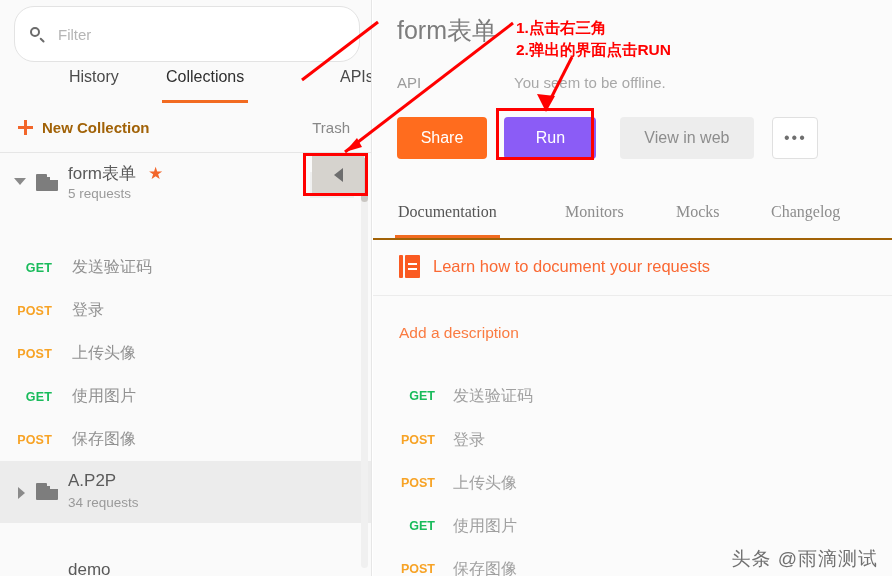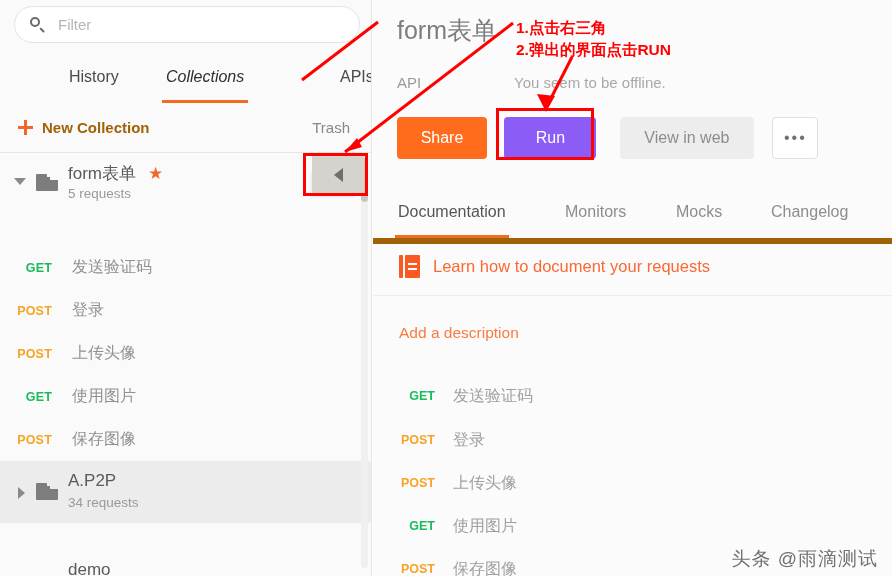--- a/index.html
+++ b/index.html
@@ -26,21 +26,21 @@
     width: 372px;
     height: 576px;
     background: #fafafa;
     border-right: 1px solid #e6e6e6;
     box-sizing: border-box;
     overflow: hidden;
   }
   .filter-wrap {
     position: absolute;
     left: 14px; top: 6px;
-    width: 346px; height: 37px;
+    width: 346px; height: 56px;
   }
   .filter-box {
     width: 100%; height: 100%;
     box-sizing: border-box;
     border: 1px solid #e3e3e3;
     border-radius: 20px;
     background: #ffffff;
     display: flex;
     align-items: center;
     padding-left: 14px;
@@ -93,21 +93,21 @@
     top: 0;
     height: 53px;
     display: flex;
     align-items: center;
     font-size: 16px;
     color: #4a4a4a;
     cursor: pointer;
     padding: 0 4px;
     margin-left: 47px;
   }
-  .tab-item.active { color: #2f2f2f; font-style: italic; }
+  .tab-item.active { color: #2f2f2f; }
   .tab-item.active::after {
     content: "";
     position: absolute;
     left: 0; right: 0; bottom: 0;
     height: 3px;
     background: #f26b21;
   }
 
   .newcol-row {
     position: absolute;
@@ -356,21 +356,22 @@
     width: 46px;
     margin-left: 14px;
     letter-spacing: 2px;
     font-size: 16px;
   }
 
   .main-tabs {
     position: absolute;
     left: 0; top: 185px;
     width: 519px; height: 53px;
-    border-bottom: 6px solid #a16207;
+    border-bottom: 2px solid #a16207;
+    font-family: Liberation Serif, serif;
   }
   .mtab {
     position: absolute;
     top: 0; height: 53px;
     display: flex; align-items: center;
     font-size: 16px;
     color: #8d8d8d;
     cursor: pointer;
     padding: 0 3px;
   }

